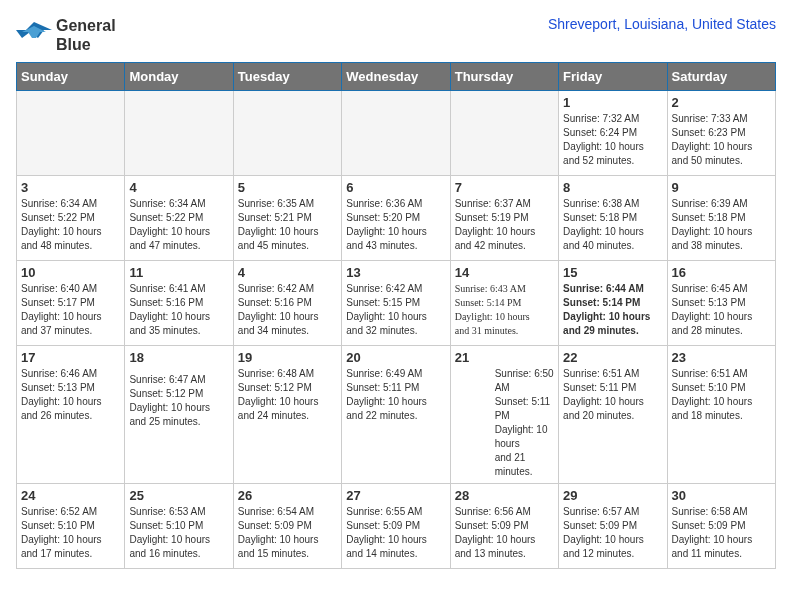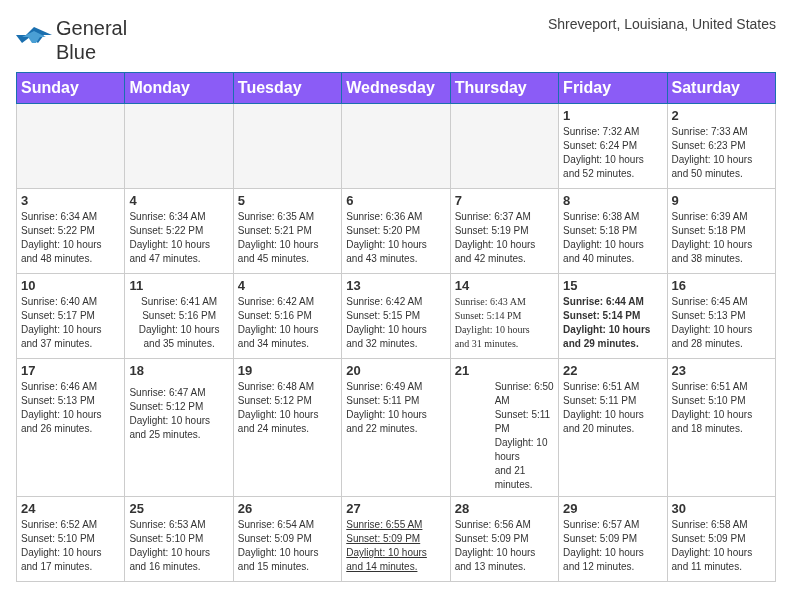--- a/index.html
+++ b/index.html
@@ -15,50 +15,50 @@
       justify-content: space-between;
       align-items: flex-start;
       margin-bottom: 8px;
     }
     .logo {
       display: flex;
       align-items: center;
       gap: 4px;
     }
     .logo-text {
-      font-size: 20px;
-      font-weight: normal;
+      font-size: 16px;
+      font-weight: bold;
       color: #333;
       line-height: 1.2;
     }
     .logo-bird {
       width: 36px;
       height: 30px;
     }
     .title-block {
       text-align: right;
     }
     .month-title {
       font-size: 32px;
       font-weight: normal;
       color: #333;
     }
     .subtitle {
       font-size: 14px;
-      color: #404040;
+      color: #1d4ed8;
     }
     table {
       width: 100%;
       border-collapse: collapse;
       table-layout: fixed;
     }
     th {
-      background: #8b5cf6;
+      background: #737373;
       color: #fff;
-      font-size: 16px;
+      font-size: 13px;
       font-weight: bold;
       padding: 6px 4px;
       text-align: left;
       border: 1px solid #1a6faf;
     }
     td {
       border: 1px solid #ccc;
       vertical-align: top;
       padding: 4px;
       font-size: 10px;
@@ -188,21 +188,21 @@
       <tr>
         <td>
           <span class="day-num">10</span>
           <div class="day-info" style="white-space: pre-line;">Sunrise: 6:40 AM
 Sunset: 5:17 PM
 Daylight: 10 hours
 and 37 minutes.</div>
         </td>
         <td>
           <span class="day-num">11</span>
-          <div class="day-info" style="white-space: pre-line; text-align: center;">Sunrise: 6:41 AM
+          <div class="day-info" style="white-space: pre-line;">Sunrise: 6:41 AM
 Sunset: 5:16 PM
 Daylight: 10 hours
 and 35 minutes.</div>
         </td>
         <td>
           <span class="day-num">4</span>
           <div class="day-info" style="white-space: pre-line;">Sunrise: 6:42 AM
 Sunset: 5:16 PM
 Daylight: 10 hours
 and 34 minutes.</div>
@@ -304,21 +304,21 @@
         </td>
         <td>
           <span class="day-num">26</span>
           <div class="day-info" style="white-space: pre-line;">Sunrise: 6:54 AM
 Sunset: 5:09 PM
 Daylight: 10 hours
 and 15 minutes.</div>
         </td>
         <td>
           <span class="day-num">27</span>
-          <div class="day-info" style="white-space: pre-line; text-decoration: underline;">Sunrise: 6:55 AM
+          <div class="day-info" style="white-space: pre-line;">Sunrise: 6:55 AM
 Sunset: 5:09 PM
 Daylight: 10 hours
 and 14 minutes.</div>
         </td>
         <td>
           <span class="day-num">28</span>
           <div class="day-info" style="white-space: pre-line;">Sunrise: 6:56 AM
 Sunset: 5:09 PM
 Daylight: 10 hours
 and 13 minutes.</div>

